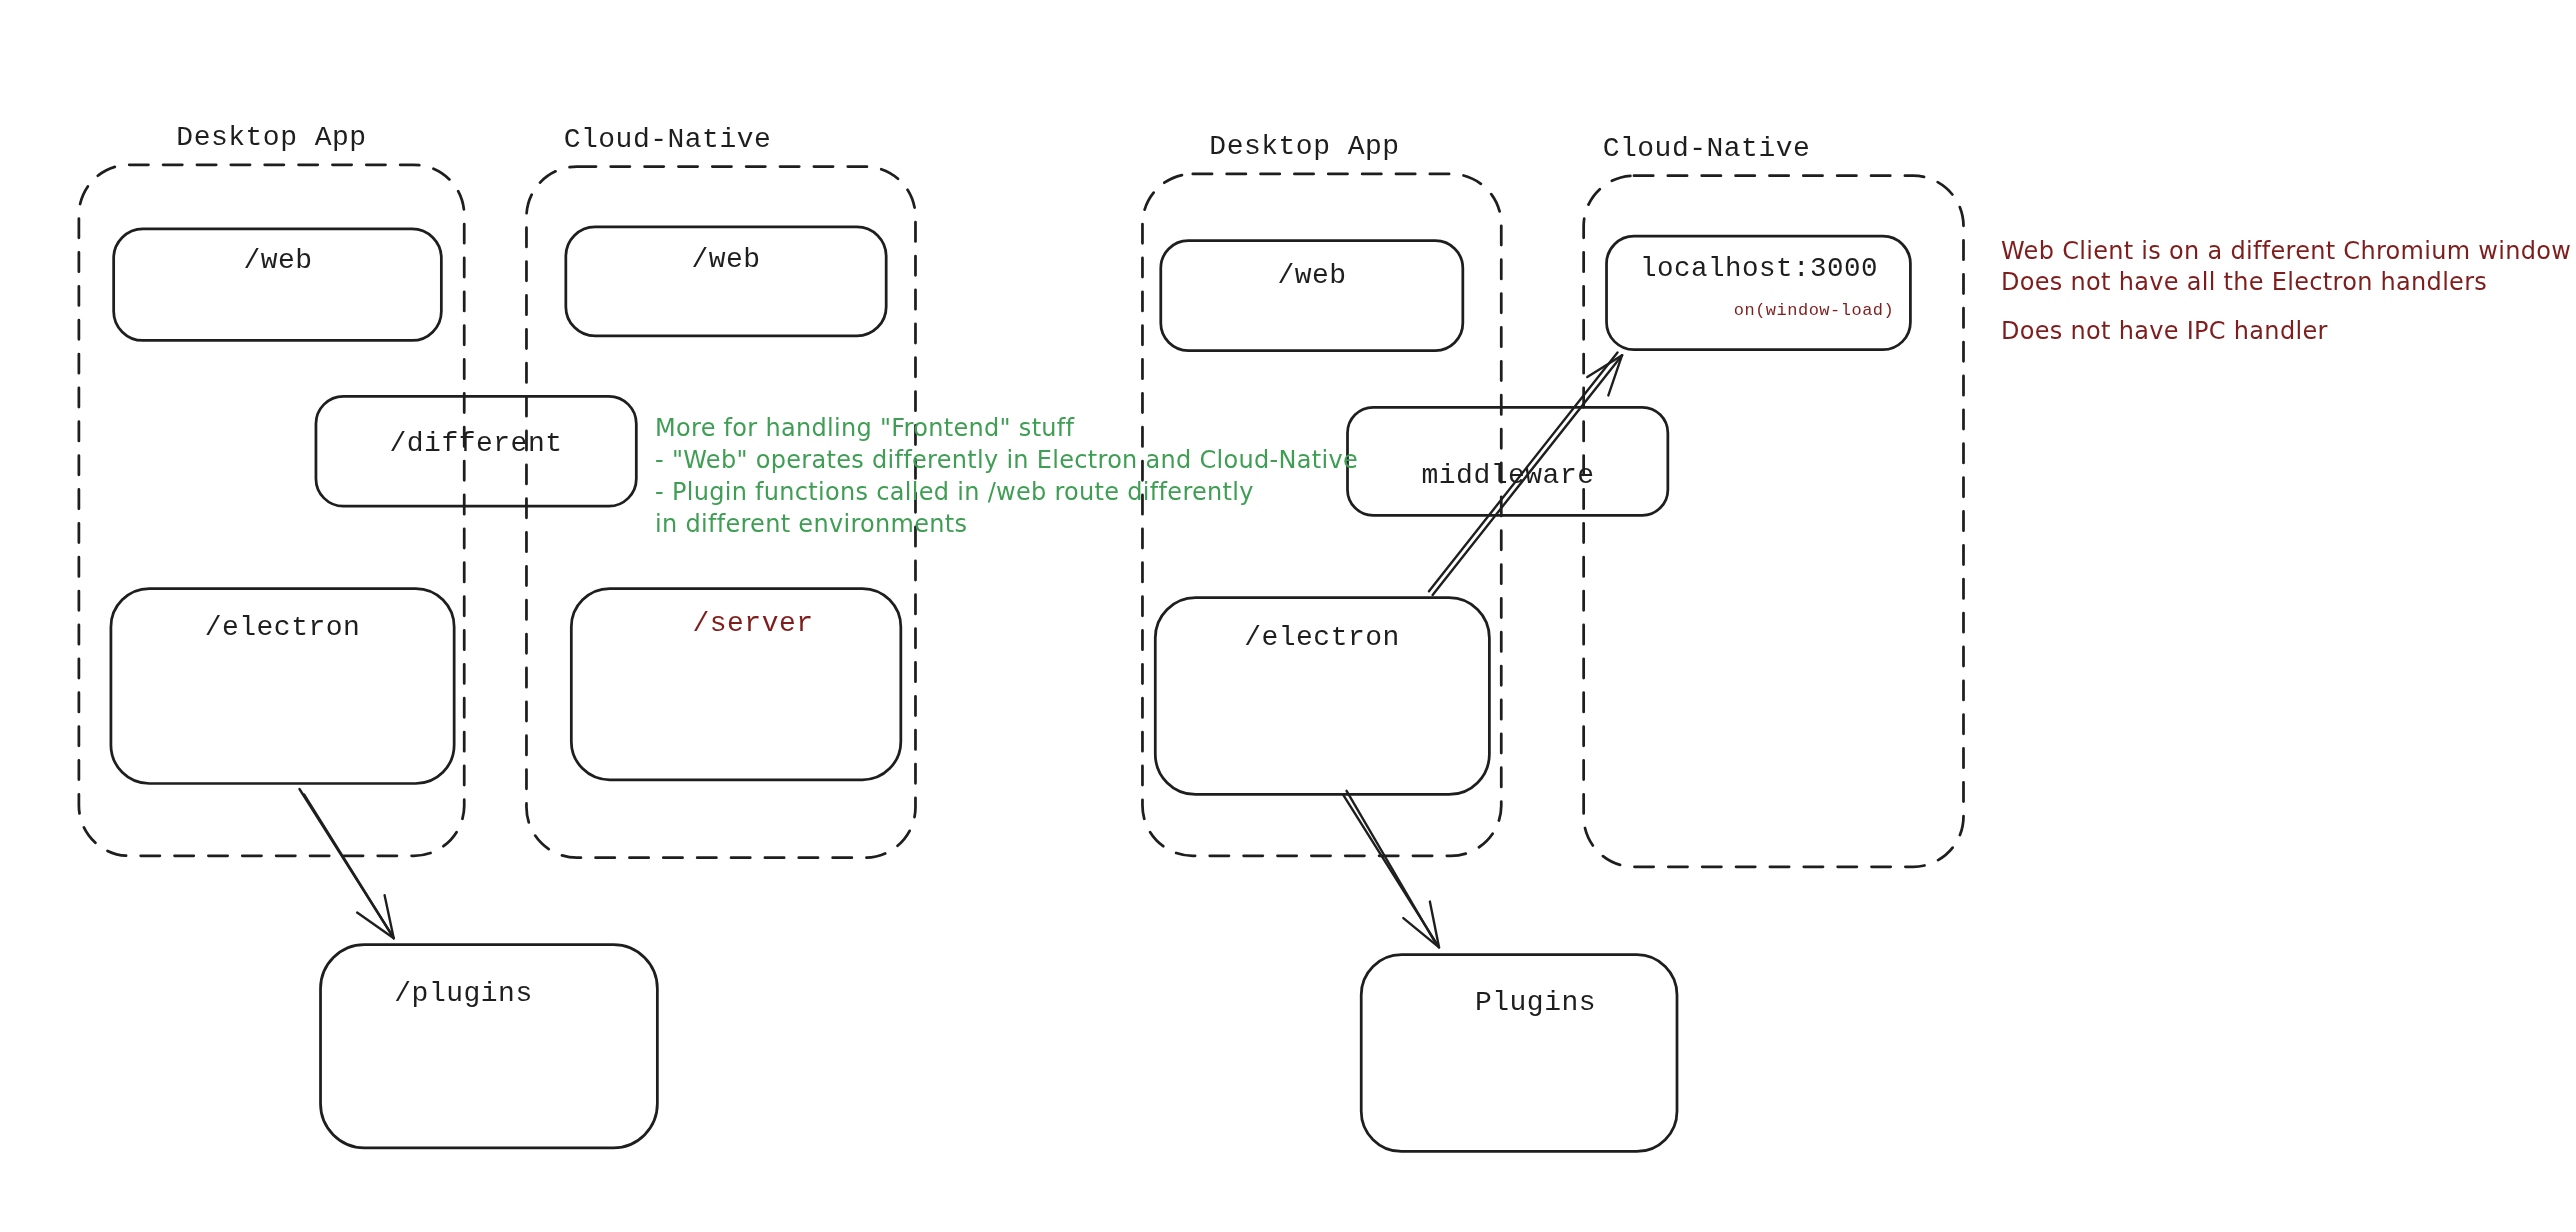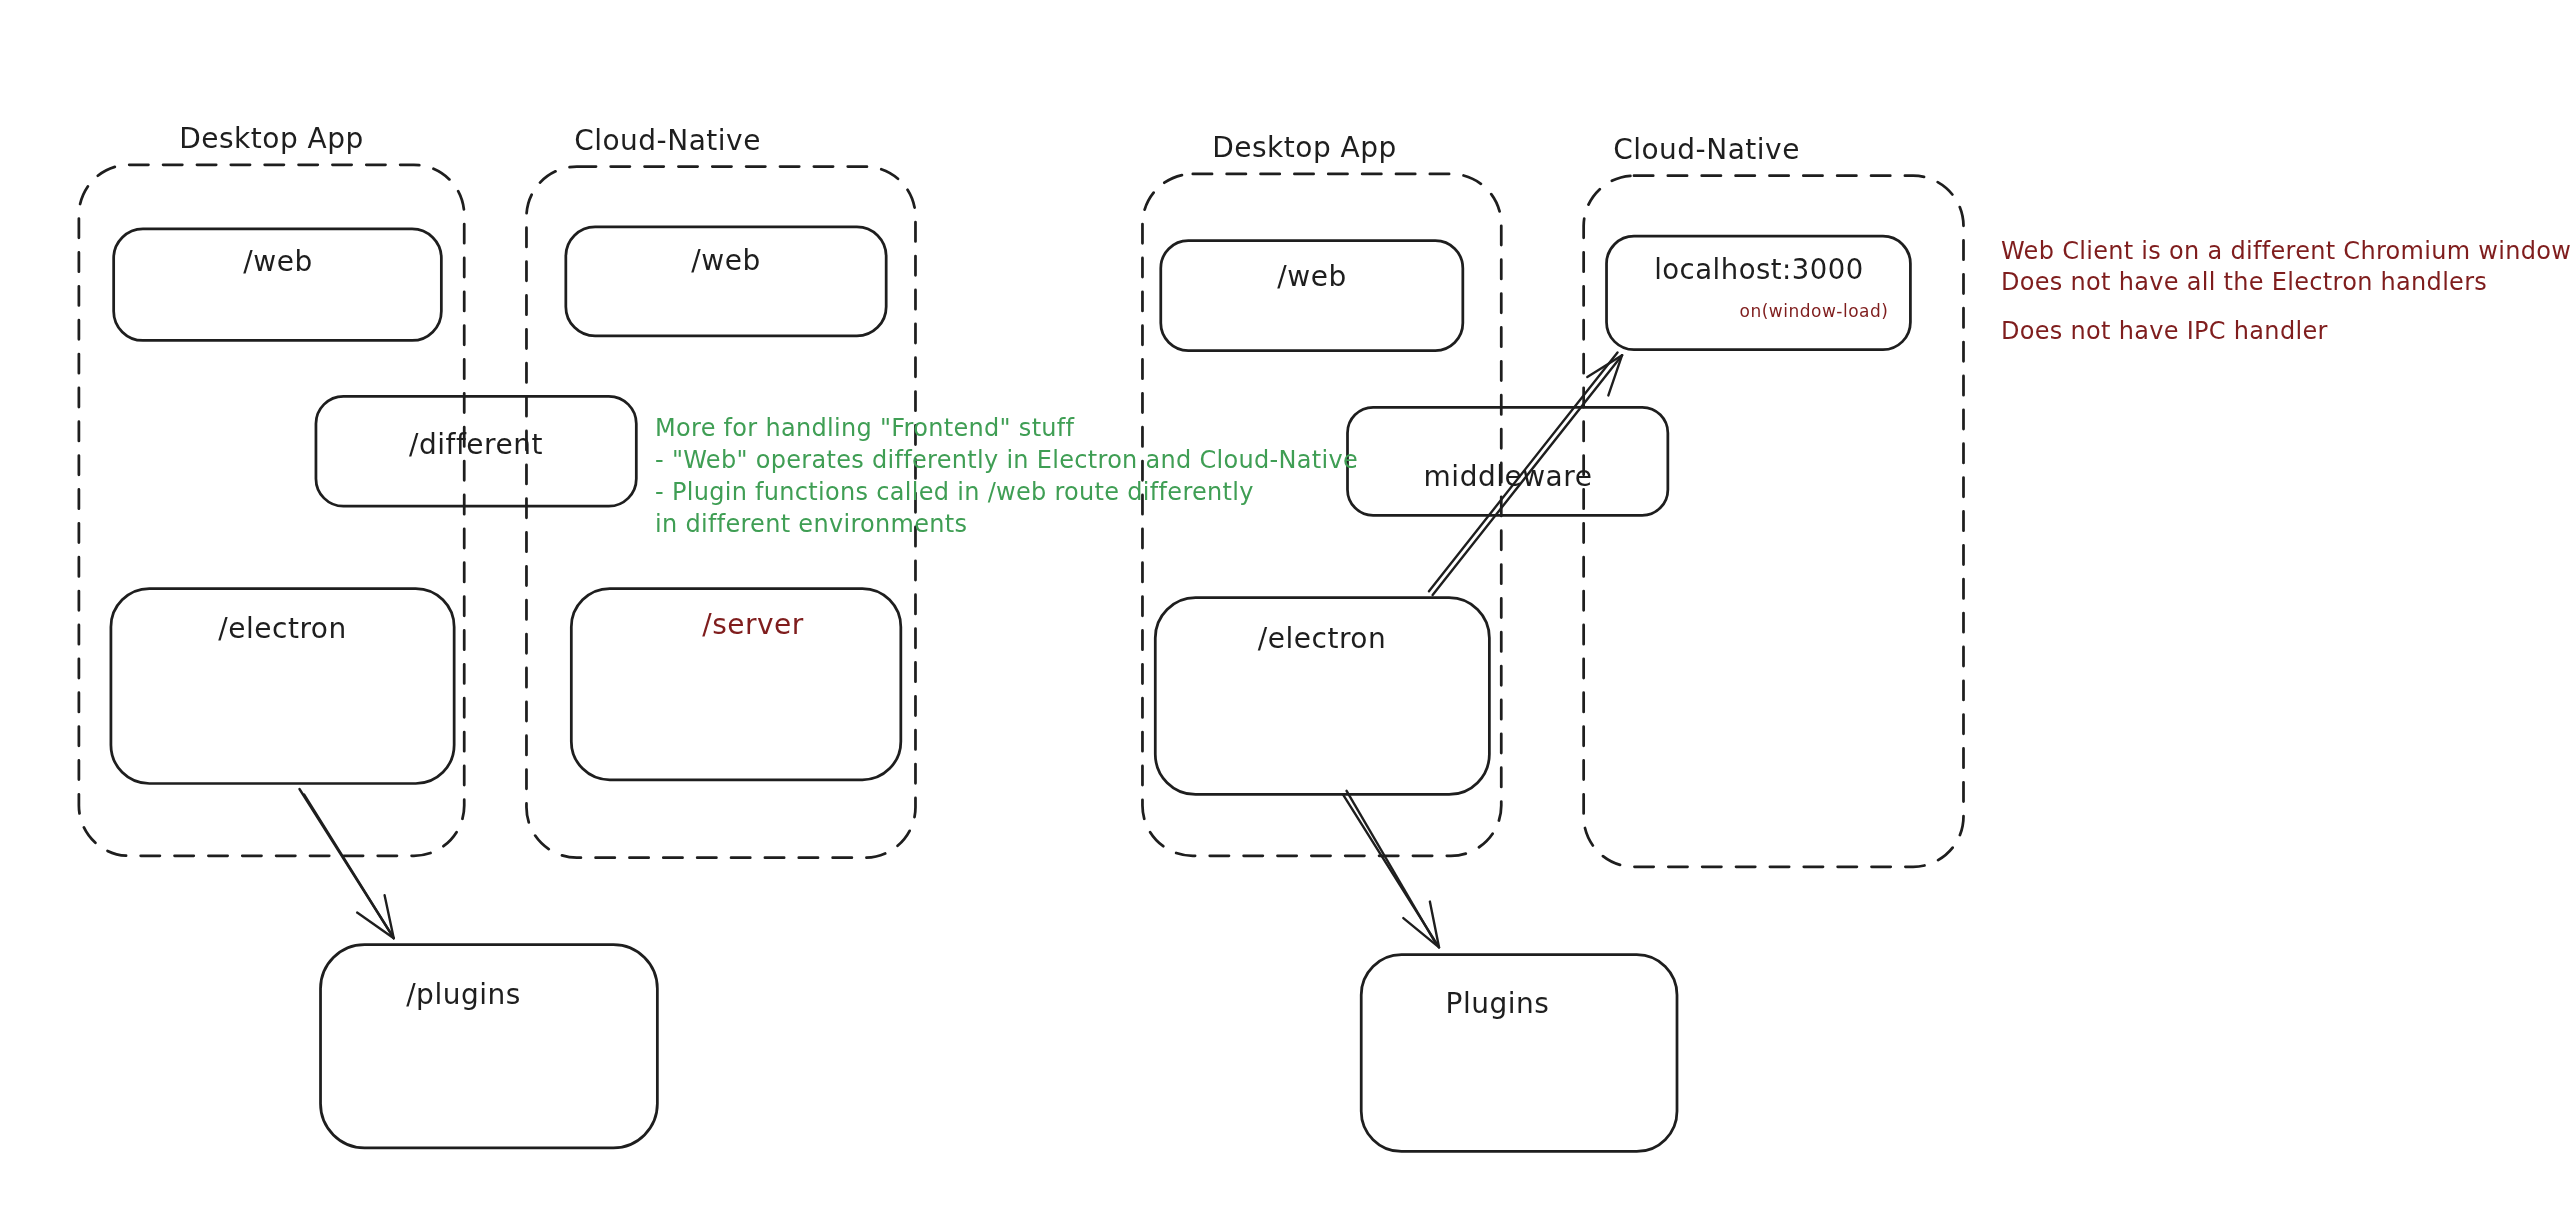--- a/index.html
+++ b/index.html
@@ -27,20 +27,21 @@
     width: 2576px;
     height: 1232px;
   }
   .lbl {
     position: absolute;
     text-align: center;
     font-size: 28px;
     letter-spacing: 0.5px;
     white-space: nowrap;
     color: #1e1e1e;
+    font-family: Liberation Mono, monospace;
   }
   .note {
     position: absolute;
     white-space: nowrap;
     font-size: 24px;
     letter-spacing: 0.3px;
   }
   .note div { height: 32px; line-height: 32px; }
   .green { color: #3f9e54; }
   .red { color: #7f1d1d; }
@@ -123,21 +124,21 @@
   <div class="lbl" style="left:1161px; top:260px; width:302px;">/web</div>
 
   <div class="lbl" style="left:1348px; top:460px; width:320px;">middleware</div>
 
   <div class="lbl" style="left:1155px; top:622px; width:334px;">/electron</div>
 
   <div class="lbl" style="left:1607px; top:253px; width:304px; font-size:27.5px;">localhost:3000</div>
 
   <div class="lbl red" style="left:1662px; top:301px; width:304px; font-size:17px;">on(window-load)</div>
 
-  <div class="lbl" style="left:1361px; top:987px; width:273px;">Plugins</div>
+  <div class="lbl" style="left:1361px; top:987px; width:273px;padding-left:38px;">Plugins</div>
 
   <div class="note red" style="left:2001px; top:236px; line-height:31px;">
     <div style="height:31px; line-height:31px;">Web Client is on a different Chromium window</div>
     <div style="height:31px; line-height:31px;">Does not have all the Electron handlers</div>
     <div style="height:31px; line-height:31px;margin-top:18px;">Does not have IPC handler</div>
   </div>
 
 </div>
 
 

